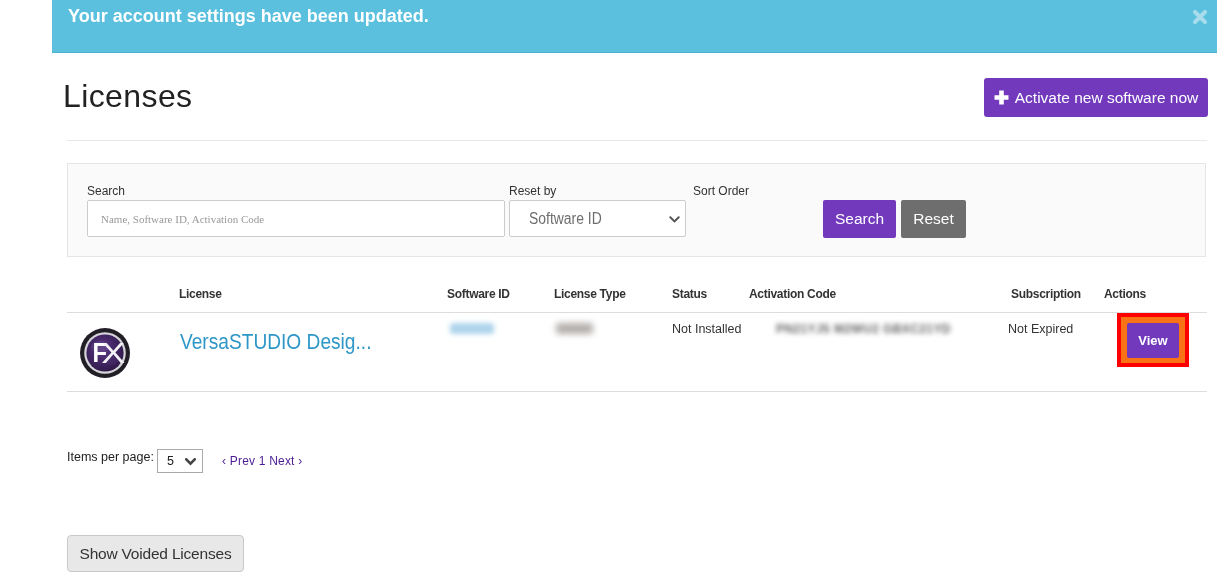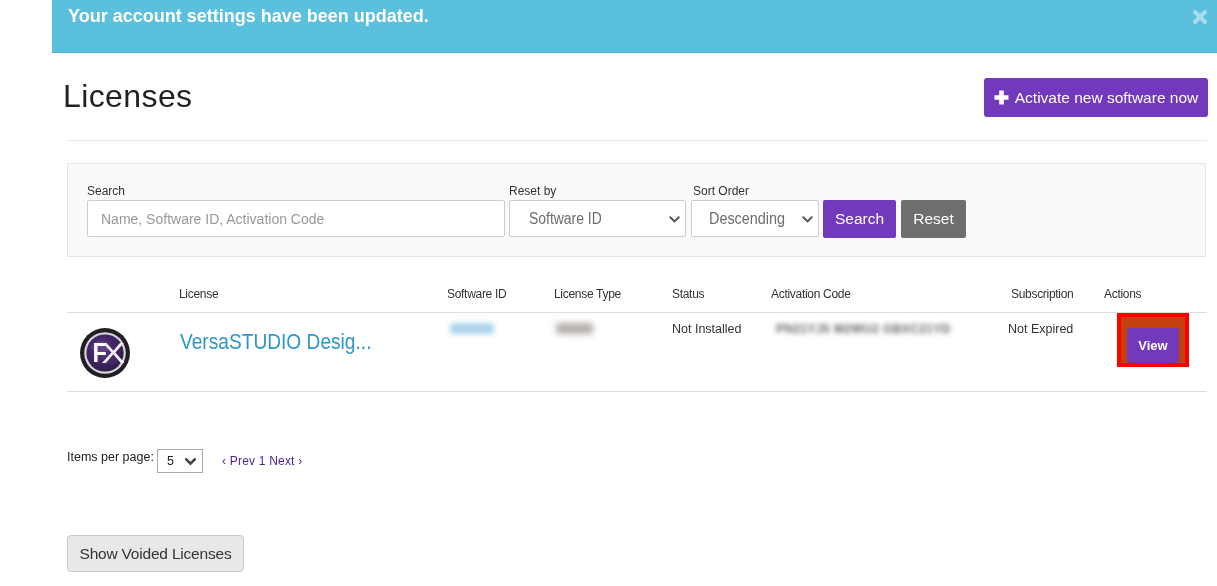--- a/index.html
+++ b/index.html
@@ -21,43 +21,43 @@
   .activate svg { margin-right:6px; }
 
   .hr1 { left:50px; top:140px; width:1140px; height:1px; background:#e9e9e9; }
 
   
   .panel { left:50px; top:163px; width:1139px; height:94px; background:#fafafa; border:1px solid #e5e5e5; }
   .flabel { font-size:12px; color:#333; }
   .lbl-search { left:70px; top:184px; }
   .lbl-sortby { left:492px; top:184px; }
   .lbl-sortorder { left:676px; top:184px; }
-  .input { left:70px; top:200px; width:418px; height:37px; background:#fff; border:1px solid #ccc; border-radius:2px; display:flex; align-items:center; padding-left:13px; font-size:14px; color:#999; }
+  .input { left:70px; top:200px; width:418px; height:37px; background:#fff; border:1px solid #ccc; border-radius:2px; display:flex; align-items:center; padding-left:13px; font-size:11px; color:#999;font-family:Liberation Serif, serif; }
   .select { background:#fff; border:1px solid #ccc; border-radius:2px; display:flex; align-items:center; font-size:16px; color:#6e6e6e; }
   .selspan { display:inline-block; transform-origin:0 50%; }
   .sel1 { left:492px; top:200px; width:177px; height:37px; padding-left:19px; }
   .sel2 { left:674px; top:200px; width:128px; height:37px; padding-left:17px; }
   .select svg { position:absolute; right:5px; top:15px; }
   .btn-search { left:806px; top:200px; width:73px; height:38px; background:#7239bd; font-size:15.5px; }
   .btn-reset { left:884px; top:200px; width:65px; height:38px; background:#6e6e6e; font-size:15.5px; }
 
   
-  .th { font-size:12px; font-weight:normal; color:#333; top:287px; letter-spacing:-0.3px; }
+  .th { font-size:12px; font-weight:bold; color:#333; top:287px; letter-spacing:-0.3px; }
   .hline { left:50px; top:312px; width:1140px; height:1px; background:#ddd; }
   .rline { left:50px; top:391px; width:1140px; height:1px; background:#ddd; }
 
   
   .link { left:163px; top:329px; font-size:22px; color:#2e97c8; transform:scaleX(0.87); transform-origin:0 0; }
   .cell { font-size:12.5px; color:#333; }
   .blob { border-radius:3px; }
   .blob-sid { left:433px; top:323px; width:44px; height:11px; background:#aed4ec; filter:blur(2.8px); }
   .blob-lt { left:539px; top:323px; width:37px; height:11px; background:#b3afac; filter:blur(3px); }
   .blob-ac { left:759px; top:322px; width:165px; font-size:12px; font-weight:bold; color:#636363; filter:blur(2.4px); letter-spacing:0.4px; white-space:nowrap; }
 
-  .redbox { left:1100px; top:313px; width:72px; height:54px; border:4px solid #f00; background:#c2410c; display:flex; align-items:flex-end; justify-content:center; }
+  .redbox { left:1100px; top:313px; width:72px; height:54px; border:4px solid #f00; background:#f97316; display:flex; align-items:center; justify-content:center; }
   .view { width:52px; height:35px; background:#7239bd; color:#fff; display:flex; align-items:center; justify-content:center; font-size:13px; font-weight:bold; border-radius:2px; }
 
   
   .ipp { left:50px; top:450px; font-size:12.5px; color:#222; }
   .ippsel { left:140px; top:449px; width:46px; height:24px; background:#fff; border:1px solid #aaa; display:flex; align-items:center; padding-left:9px; font-size:12.5px; color:#222; }
   .prevnext { left:205px; top:454px; font-size:12px; color:#4c1d95; letter-spacing:0.2px; }
 
   .voided { left:50px; top:535px; width:177px; height:37px; background:#e8e8e8; border:1px solid #c9c9c9; border-radius:4px; display:flex; align-items:center; justify-content:center; font-size:15.5px; letter-spacing:-0.2px; color:#333; }
 </style>
 </head>
@@ -86,34 +86,28 @@
   <div class="abs flabel lbl-search">Search</div>
   <div class="abs flabel lbl-sortby">Reset by</div>
   <div class="abs flabel lbl-sortorder">Sort Order</div>
   <div class="abs input">Name, Software ID, Activation Code</div>
   <div class="abs select sel1">
       <span class="selspan" style="transform:scaleX(0.87);">Software ID</span>
     <svg width="11" height="7" viewBox="0 0 11 7">
         <path d="M1.3 1.2 L5.5 5.4 L9.7 1.2" stroke="#555" stroke-width="2" fill="none" stroke-linecap="round"></path>
       </svg>
   </div>
-  <div class="abs select sel2">
-      <span class="selspan" style="transform:scaleX(0.9);">Descending</span>
-    <svg width="11" height="7" viewBox="0 0 11 7">
-        <path d="M1.3 1.2 L5.5 5.4 L9.7 1.2" stroke="#555" stroke-width="2" fill="none" stroke-linecap="round"></path>
-      </svg>
-  </div>
   <div class="abs btn btn-search">Search</div>
   <div class="abs btn btn-reset">Reset</div>
 
   <div class="abs th" style="left:162px;">License</div>
   <div class="abs th" style="left:430px;">Software ID</div>
   <div class="abs th" style="left:537px;">License Type</div>
   <div class="abs th" style="left:655px;">Status</div>
-  <div class="abs th" style="left:754px;">Activation Code</div>
+  <div class="abs th" style="left:732px;">Activation Code</div>
   <div class="abs th" style="left:994px;">Subscription</div>
   <div class="abs th" style="left:1087px;text-align:center;">Actions</div>
 
   <div class="abs hline"></div>
   <div class="abs rline"></div>
 
   <svg class="abs" style="left:63px; top:328px;" width="50" height="50" viewBox="0 0 50 50">
     <defs>
       <radialGradient id="pg" cx="42%" cy="38%" r="70%">
         <stop offset="0%" stop-color="#5e4086"></stop>

